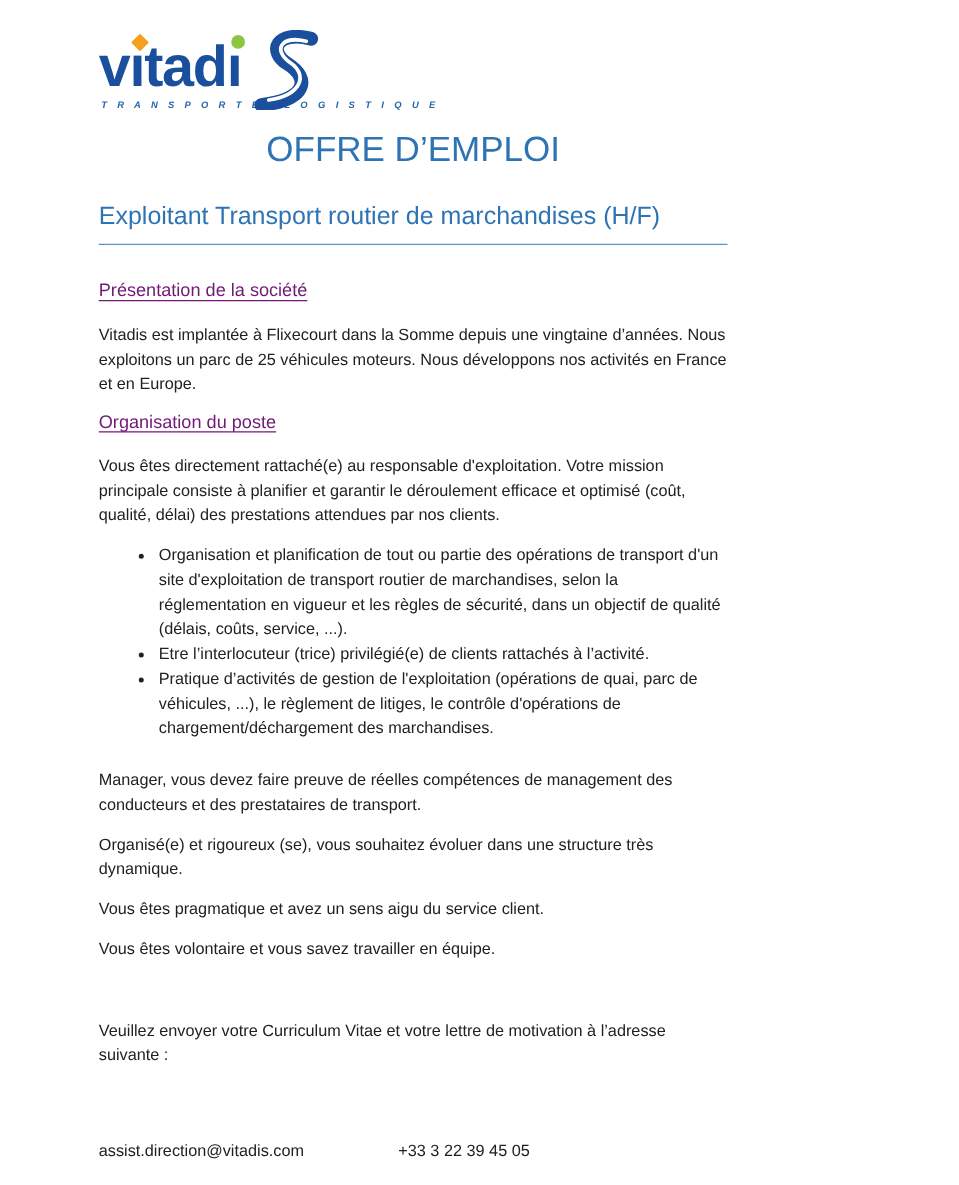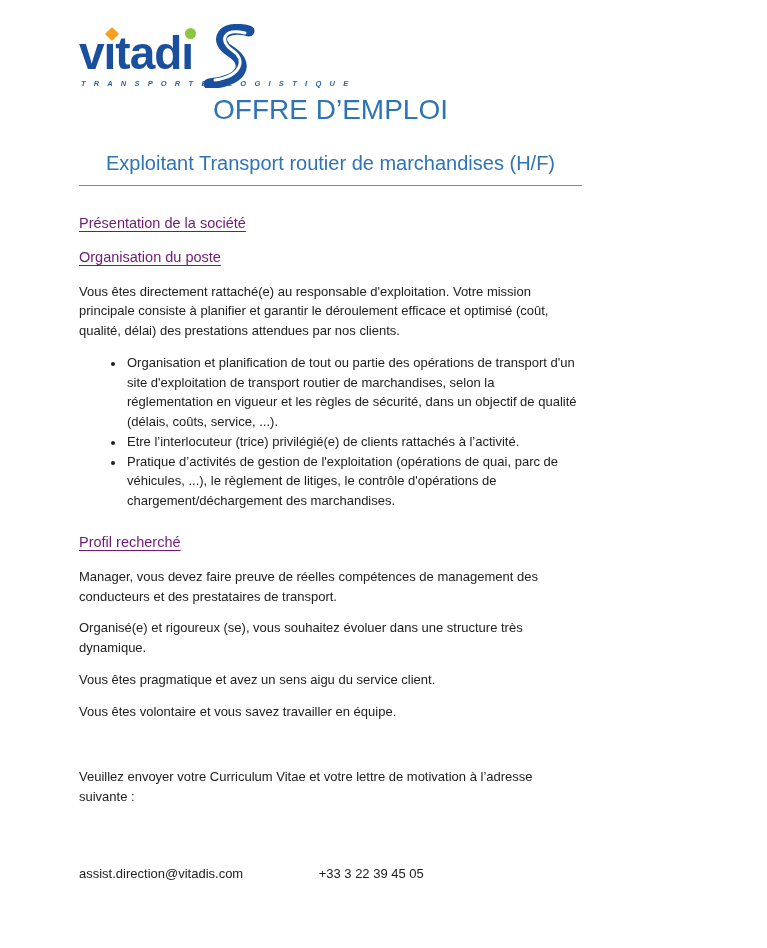--- a/index.html
+++ b/index.html
@@ -30,26 +30,26 @@
   .swoosh { position: absolute; left: 118px; top: 2px; }
   .tagline {
     font-size: 7.5px; font-weight: bold; font-style: italic;
     color: #2766ab; letter-spacing: 3.1px; margin-top: -6px; margin-left: 2px;
     white-space: nowrap;
   }
 
   
   .doc-title {
     text-align: center; color: #2e74b5; font-size: 28px; font-weight: 400;
-    margin: 4px 0 24px 0; line-height: 1.2; letter-spacing: 0px;
+    margin: 14px 0 24px 0; line-height: 1.2; letter-spacing: 0px;
   }
   .job-title {
     color: #2e74b5; font-size: 20px; font-weight: 400;
     margin: 0 0 28px 0; padding-bottom: 9px;
-    border-bottom: 1.5px solid #5b93c9; line-height: 1.25; text-align: center;
+    border-bottom: 1.5px solid #5b93c9; line-height: 1.25;
   }
   .section-heading {
     color: #701a75; font-size: 14.5px; font-weight: 400;
     text-decoration: underline; text-underline-offset: 3px;
     margin: 0 0 15px 0; line-height: 1.3;
   }
 
   
   p.body-par { margin: 0 0 12px 0; }
   ul.bullets { margin: 2px 0 22px 0; padding-left: 46px; }
@@ -78,30 +78,30 @@
       </svg>
     </div>
     <div class="tagline">T R A N S P O R T   E T   L O G I S T I Q U E</div>
   </div>
 
   <div class="doc-title">OFFRE D’EMPLOI</div>
 
   <div class="job-title">Exploitant Transport routier de marchandises (H/F)</div>
 
   <div class="section-heading">Présentation de la société</div>
+  <p class="body-par">Vitadis est implantée à Flixecourt dans la Somme depuis une vingtaine d’années. Nous exploitons un parc de 25 véhicules moteurs. Nous développons nos activités en France et en Europe.</p>
 
   <div class="section-heading">Organisation du poste</div>
   <p class="body-par">Vous êtes directement rattaché(e) au responsable d'exploitation. Votre mission principale consiste à planifier et garantir le déroulement efficace et optimisé (coût, qualité, délai) des prestations attendues par nos clients.</p>
   <ul class="bullets">
     <li>Organisation et planification de tout ou partie des opérations de transport d'un site d'exploitation de transport routier de marchandises, selon la réglementation en vigueur et les règles de sécurité, dans un objectif de qualité (délais, coûts, service, ...).</li>
     <li>Etre l’interlocuteur (trice) privilégié(e) de clients rattachés à l’activité.</li>
     <li>Pratique d’activités de gestion de l'exploitation (opérations de quai, parc de véhicules, ...), le règlement de litiges, le contrôle d'opérations de chargement/déchargement des marchandises.</li>
   </ul>
 
-  <div class="section-heading">Profil recherché</div>
   <p class="body-par">Manager, vous devez faire preuve de réelles compétences de management des conducteurs et des prestataires de transport.</p>
   <p class="body-par">Organisé(e) et rigoureux (se), vous souhaitez évoluer dans une structure très dynamique.</p>
   <p class="body-par">Vous êtes pragmatique et avez un sens aigu du service client.</p>
   <p class="body-par">Vous êtes volontaire et vous savez travailler en équipe.</p>
 
   <div class="footer-block">
     <p class="body-par">Veuillez envoyer votre Curriculum Vitae et votre lettre de motivation à l’adresse suivante :</p>
     <div class="contact-row">
       <span class="contact-email">assist.direction@vitadis.com</span>
       <span class="contact-phone">+33 3 22 39 45 05</span>

